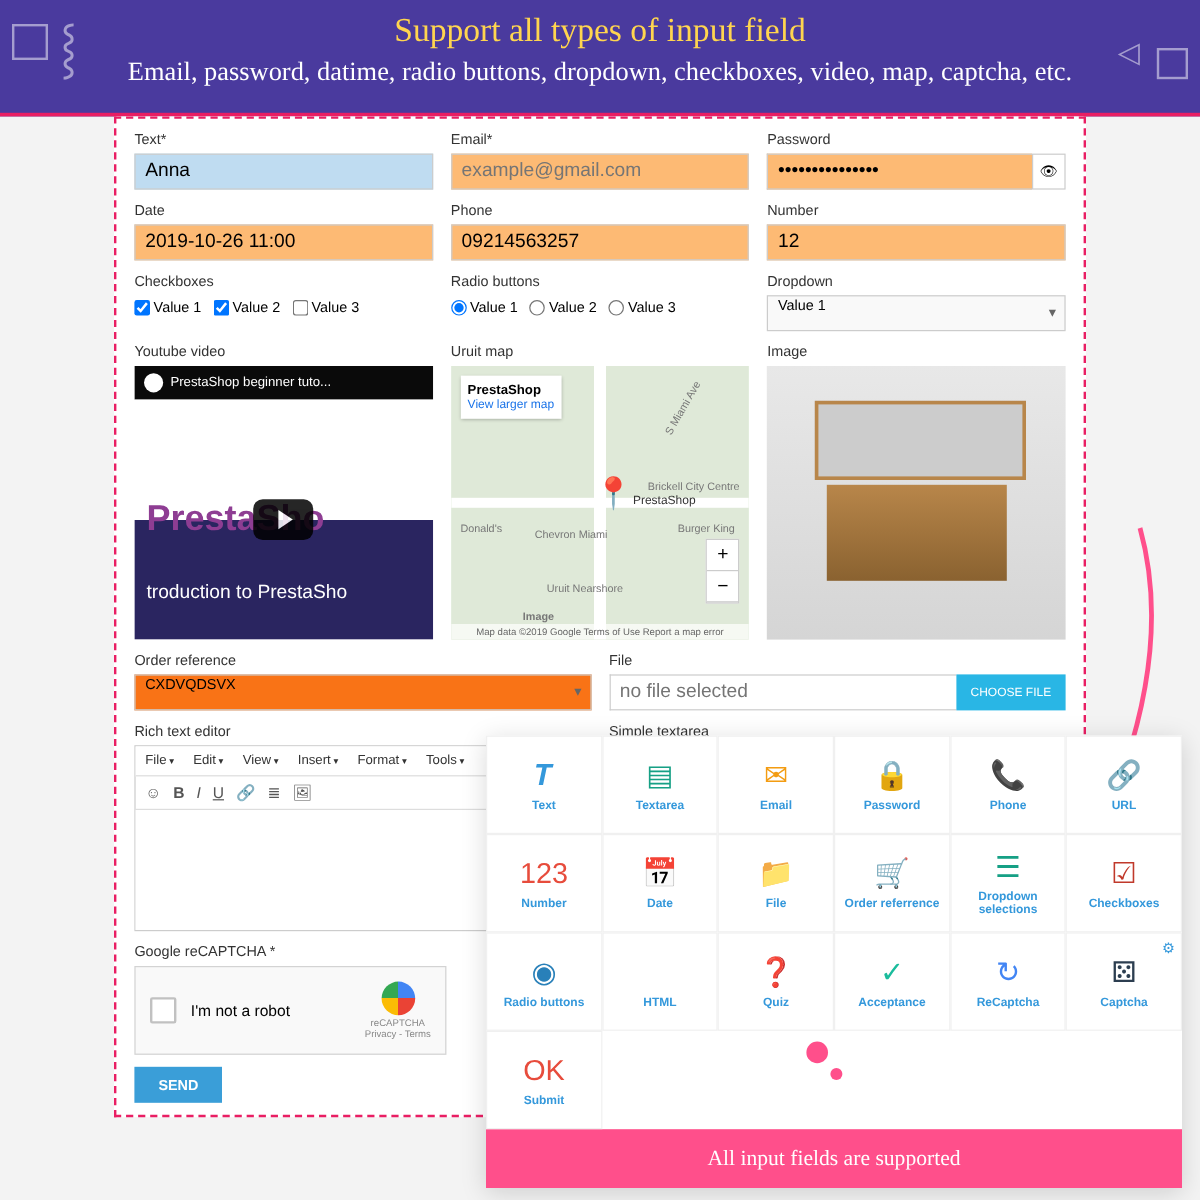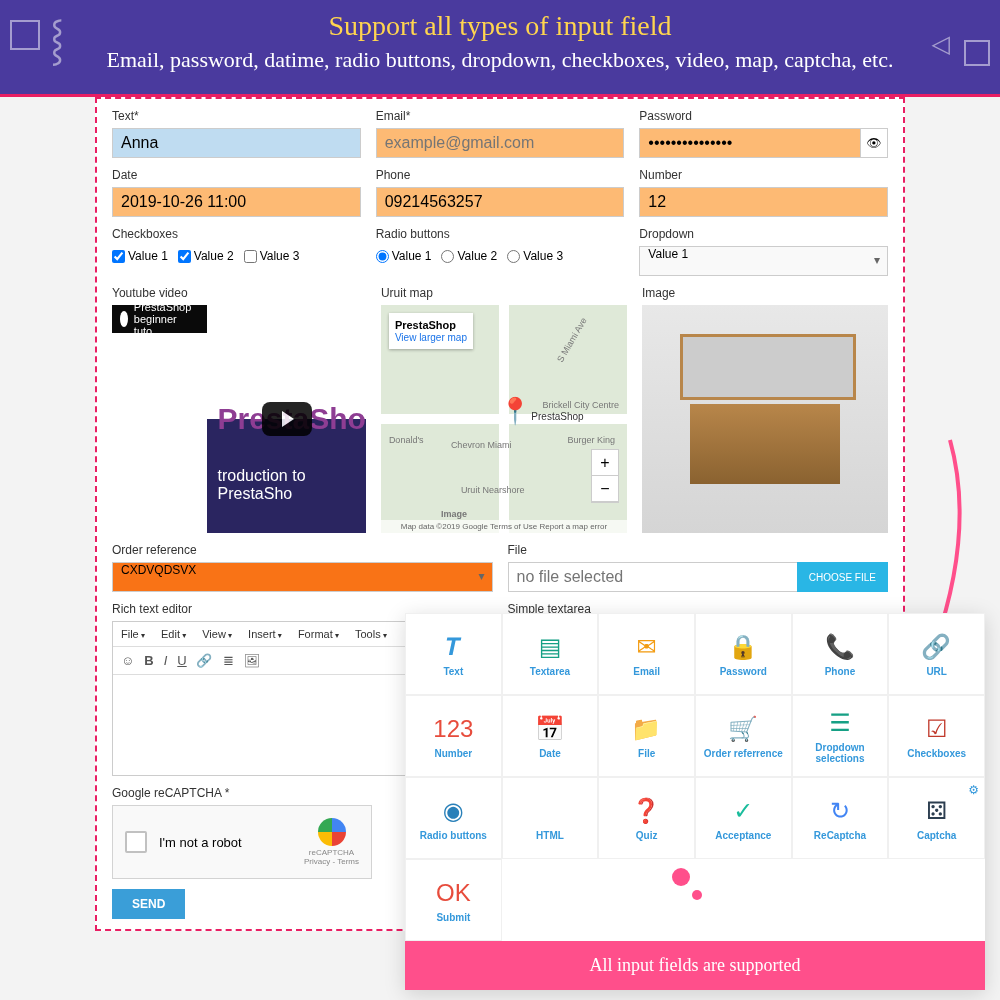--- a/index.html
+++ b/index.html
@@ -21,21 +21,21 @@
 .input.gray{background:#fdba74}
 .pwd{display:flex}
 .pwd .input{border-right:none}
 .pwd .eye{width:32px;height:30px;border:1px solid #ccc;display:flex;align-items:center;justify-content:center;font-size:12px;background:#fff}
 .opts{font-size:12px;display:flex;gap:10px;padding-top:3px}
 .opts label{display:flex;align-items:center;gap:3px;cursor:pointer}
 .select{width:100%;height:30px;border:1px solid #ccc;padding:0 8px;font-size:12px;background:#f9f9f9;appearance:none;position:relative}
 .selwrap{position:relative}
 .selwrap::after{content:'▾';position:absolute;right:8px;top:7px;font-size:12px;color:#666}
 .media{width:100%;height:228px;background:#333;position:relative;overflow:hidden}
-.yt{background:#fff;display:flex;flex-direction:row}
+.yt{background:#fff;display:flex;flex-direction:column}
 .yt-head{background:#0a0a0a;color:#fff;font-size:11px;padding:6px 8px;display:flex;align-items:center;gap:6px;height:28px}
 .yt-logo{width:16px;height:16px;border-radius:50%;background:#fff;display:inline-block}
 .yt-body{flex:1;background:linear-gradient(#fff 50%,#2a2560 50%);display:flex;flex-direction:column;justify-content:center;align-items:flex-start;padding-left:10px;position:relative}
 .yt-title{font-family:Arial;font-size:30px;font-weight:bold;color:#8e3d93}
 .yt-sub{position:absolute;bottom:30px;color:#fff;font-size:16px}
 .yt-play{position:absolute;left:50%;top:50%;transform:translate(-50%,-50%);width:50px;height:34px;background:#000;border-radius:8px;display:flex;align-items:center;justify-content:center;opacity:.85}
 .yt-play::after{content:'';border-left:12px solid #fff;border-top:8px solid transparent;border-bottom:8px solid transparent;margin-left:3px}
 .map{background:#e8f0e2;position:relative}
 .map-card{position:absolute;top:8px;left:8px;background:#fff;padding:6px;font-size:11px;box-shadow:0 1px 3px rgba(0,0,0,.3);z-index:2}
 .map-card a{color:#1a73e8;font-size:10px;text-decoration:none}

